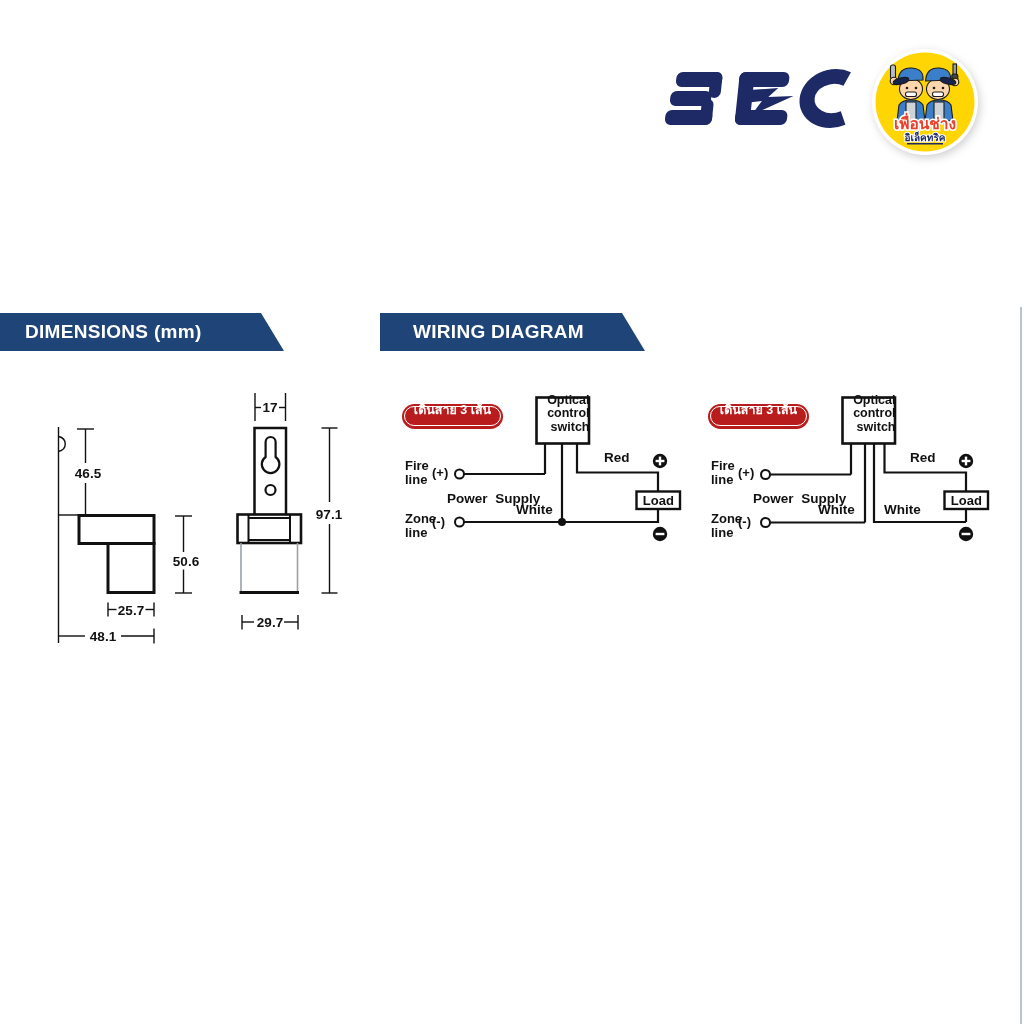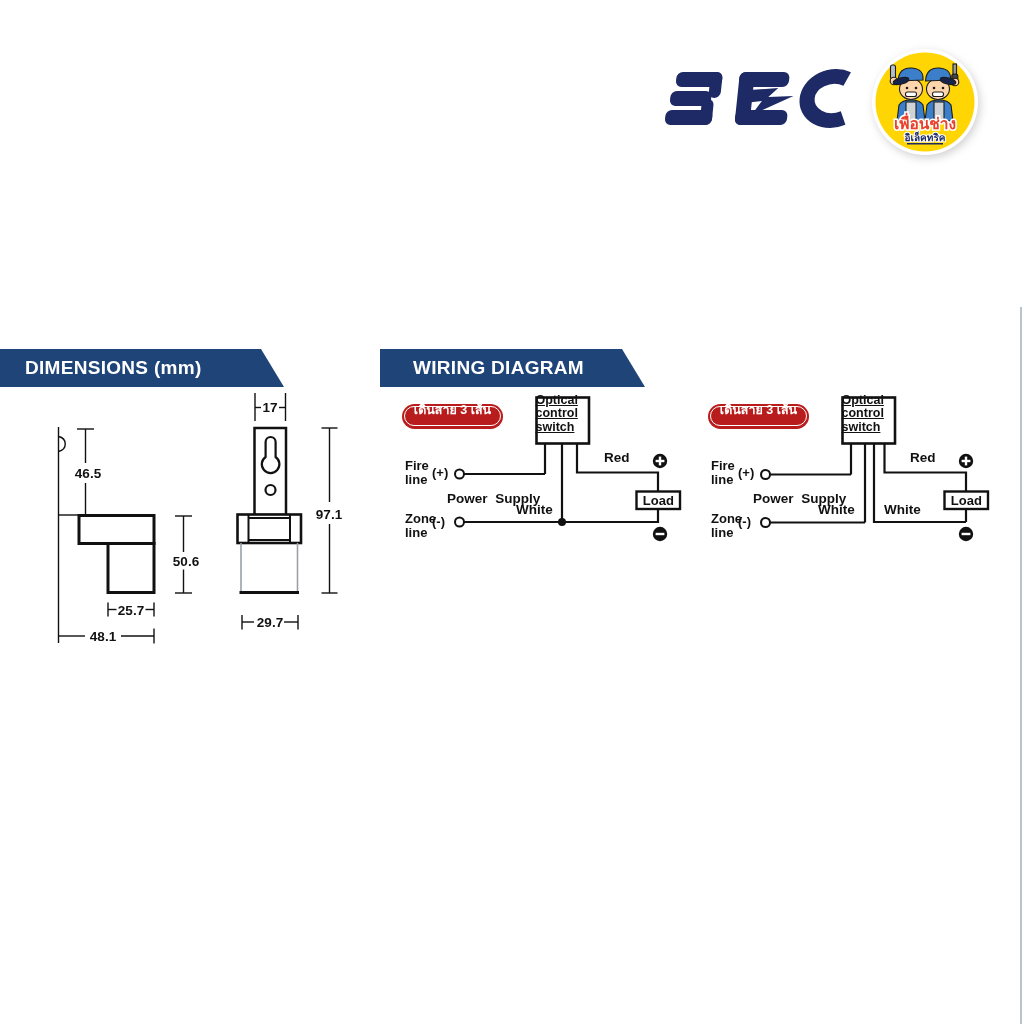--- a/index.html
+++ b/index.html
@@ -4,31 +4,31 @@
 <style>
   html,body{margin:0;padding:0;background:#fff;}
   #stage{position:relative;width:1024px;height:1024px;background:#fff;overflow:hidden;
          font-family:"Liberation Sans","DejaVu Sans",sans-serif;color:#111;}
   #art{position:absolute;left:0;top:0;width:1024px;height:1024px;pointer-events:none;}
   svg text{font:700 13.5px "Liberation Sans","DejaVu Sans",sans-serif;fill:#111;}
 
   .banner{position:absolute;top:313px;height:38px;background:var(--banner-blue);
           color:#fff;font-weight:700;font-size:19px;letter-spacing:.3px;
           display:flex;align-items:center;
-          clip-path:polygon(0 0,calc(100% - 23px) 0,100% 100%,0 100%);margin-top:36px;}
+          clip-path:polygon(0 0,calc(100% - 23px) 0,100% 100%,0 100%);}
   .banner.dims{left:0;width:284px;padding-left:25px;box-sizing:border-box;}
   .banner.wiring{left:380px;width:265px;padding-left:33px;box-sizing:border-box;}
 
   .lbl{position:absolute;font-weight:700;font-size:13px;line-height:13px;white-space:nowrap;}
   .two{white-space:normal;line-height:14px;}
   .power{font-size:13.5px;word-spacing:4px;margin-left:40px;}
   .wht,.red{font-size:13.5px;}
 
   .switchbox{position:absolute;width:54px;height:34px;display:flex;align-items:center;justify-content:center;
-             text-align:left;font-weight:700;font-size:12.5px;line-height:1.07;text-decoration:underline;}
+             text-align:right;font-weight:700;font-size:12.5px;line-height:1.07;}
 
   .pill{position:absolute;width:101px;height:25px;background:#b91c1c;border-radius:13px;
         display:flex;align-items:flex-start;justify-content:center;}
   .pill .ring{position:absolute;inset:2.2px;border:1.4px solid #fff;border-radius:10px;}
   .pill span{position:relative;color:#fff;font-weight:700;font-size:12.5px;line-height:1;}
 
   .edge-line{position:absolute;left:1020px;top:307px;width:2.4px;height:717px;background:#b9c3cb;}
 
   .badge-svg{position:absolute;left:869px;top:46px;filter:drop-shadow(2px 3px 4px rgba(0,0,0,.18));}
   .logo-svg{position:absolute;left:662px;top:62px;}

